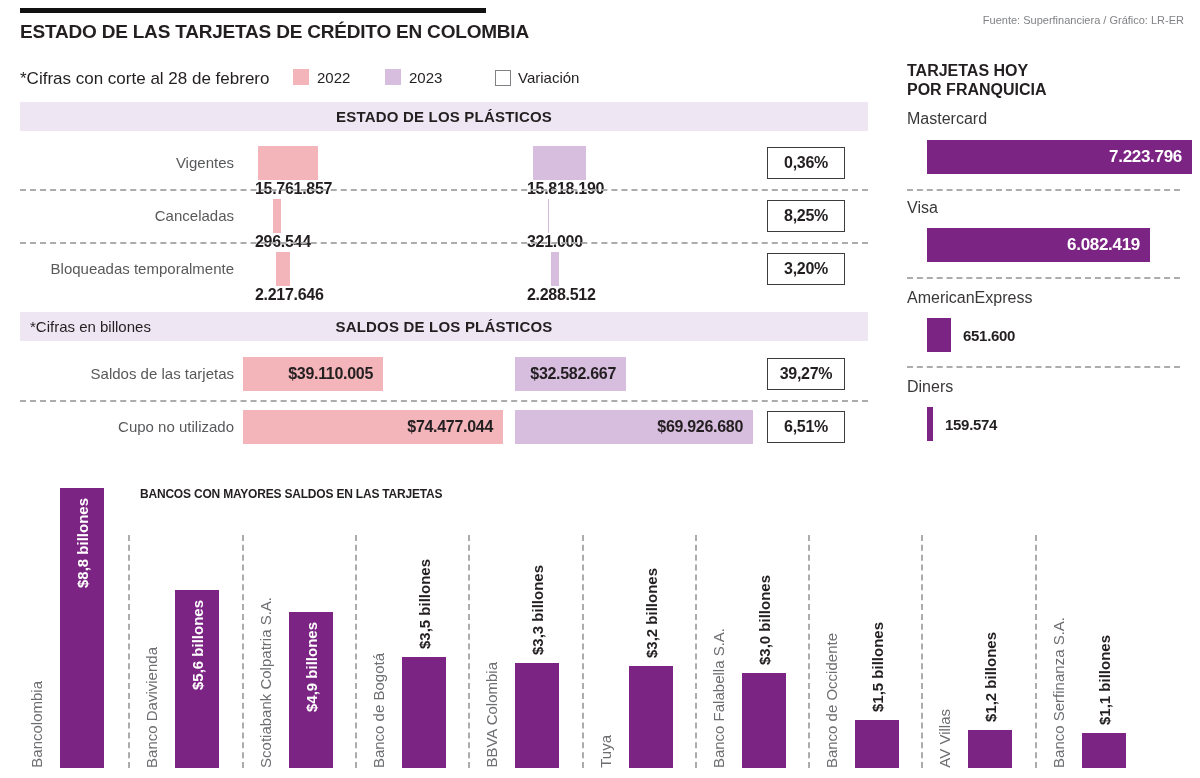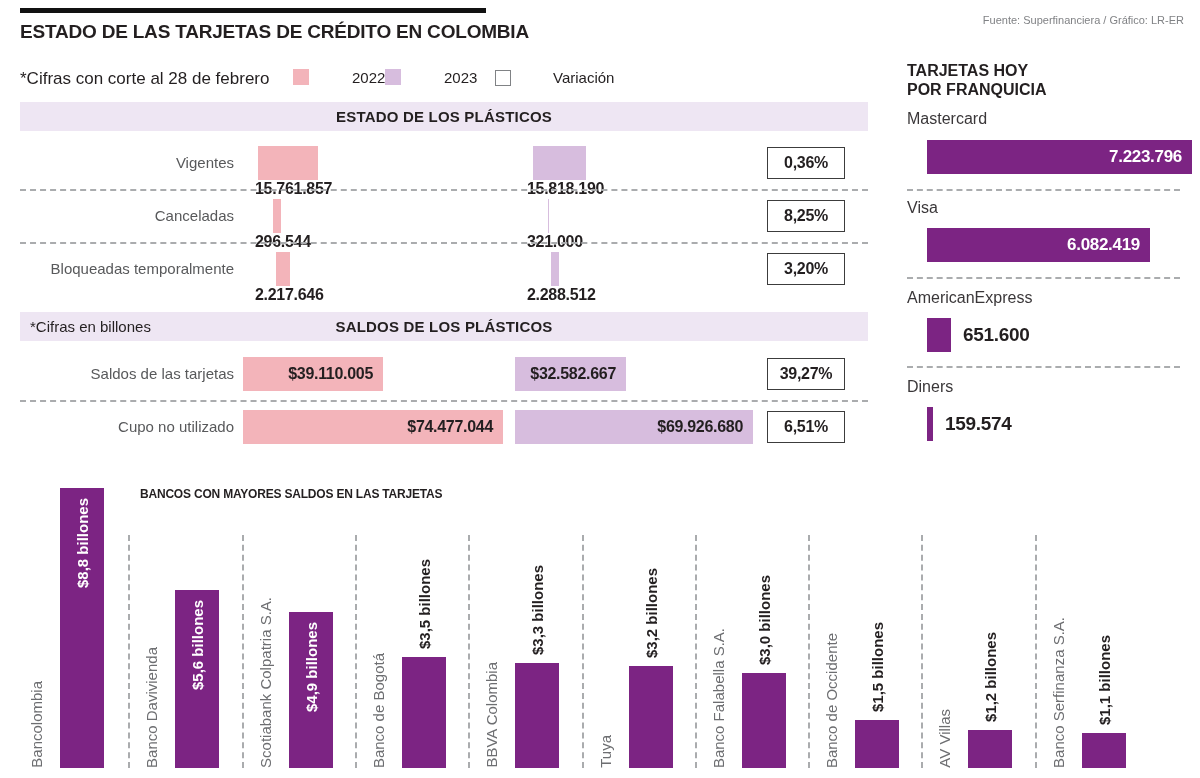--- a/index.html
+++ b/index.html
@@ -10,21 +10,21 @@
   
   .title-rule{position:absolute;left:20px;top:8px;width:466px;height:5px;background:#111;}
   .page-title{position:absolute;left:20px;top:21px;margin:0;font-size:19px;font-weight:bold;letter-spacing:-0.2px;white-space:nowrap;}
   .source{position:absolute;right:16px;top:14px;font-size:11px;color:#808285;}
   
   .legend-note{position:absolute;left:20px;top:69px;font-size:17px;}
   .swatch{position:absolute;width:16px;height:16px;}
   .swatch.w2022{background:var(--pink);}
   .swatch.w2023{background:var(--lav);}
   .swatch.wvar{background:#fff;border:1px solid #808285;width:14px;height:14px;}
-  .legend-label{position:absolute;font-size:15px;line-height:17px;margin-left:35px;}
+  .legend-label{position:absolute;font-size:15px;line-height:17px;}
   
   .band{position:absolute;left:20px;width:848px;height:29px;background:#eee6f3;display:flex;align-items:center;justify-content:center;}
   .band-title{font-size:15px;font-weight:bold;letter-spacing:0.2px;}
   .band-note{position:absolute;left:10px;font-size:15px;font-weight:normal;color:#231f20;}
   
   .rowlabel{position:absolute;left:20px;width:214px;text-align:right;color:#58595b;font-size:15px;line-height:34px;white-space:nowrap;}
   .cell{position:absolute;display:flex;align-items:center;height:34px;flex-direction:column;}
   .colA{left:243px;} .colB{left:515px;}
   .minibar{height:34px;flex:0 0 auto;}
   .pink{background:var(--pink);padding-left:7px;} .lav{background:var(--lav);}
@@ -34,21 +34,21 @@
   .varbox{position:absolute;left:767px;width:76px;height:30px;border:1px solid #3c3c3c;background:#fff;
           text-align:center;line-height:30px;font-size:16px;font-weight:bold;letter-spacing:-0.3px;}
   .hsep{position:absolute;left:20px;width:848px;height:0;border-top:2px dashed #aaacae;}
   
   .fq-heading{position:absolute;left:907px;top:61px;font-size:16px;font-weight:bold;line-height:19px;}
   .fq-heading span{display:block;}
   .fq-label{position:absolute;left:907px;font-size:16px;color:#3a3739;}
   .fq-row{position:absolute;left:907px;height:34px;display:flex;align-items:center;gap:12px;padding-left:20px;}
   .fq-bar{height:34px;background:var(--purple);display:flex;align-items:center;justify-content:flex-end;flex:0 0 auto;}
   .fq-val-in{color:#fff;font-size:17px;font-weight:bold;letter-spacing:-0.3px;padding-right:10px;white-space:nowrap;}
-  .fq-val-out{font-size:19px;font-weight:bold;letter-spacing:-0.3px;white-space:nowrap;}
+  .fq-val-out{font-size:15px;font-weight:bold;letter-spacing:-0.3px;white-space:nowrap;}
   .fq-sep{position:absolute;left:907px;width:273px;height:0;border-top:2px dashed #aaacae;}
   
   .bancos-title{position:absolute;left:140px;top:487px;font-size:12px;font-weight:bold;letter-spacing:-0.2px;}
   .bancos-chart{position:absolute;left:15px;top:478px;width:1170px;height:290px;}
   .bcell{position:absolute;bottom:0;height:233px;}
   .bcell.sep{border-left:2px dashed #aaacae;}
   .bbar{position:absolute;left:45px;bottom:0;width:44px;background:var(--purple);}
   .bname{position:absolute;left:12px;bottom:0;writing-mode:vertical-rl;transform:rotate(180deg);
          font-size:15px;color:#6d6e71;white-space:nowrap;line-height:19px;}
   .bval{writing-mode:vertical-rl;font-size:15px;font-weight:bold;white-space:nowrap;line-height:17px;}

